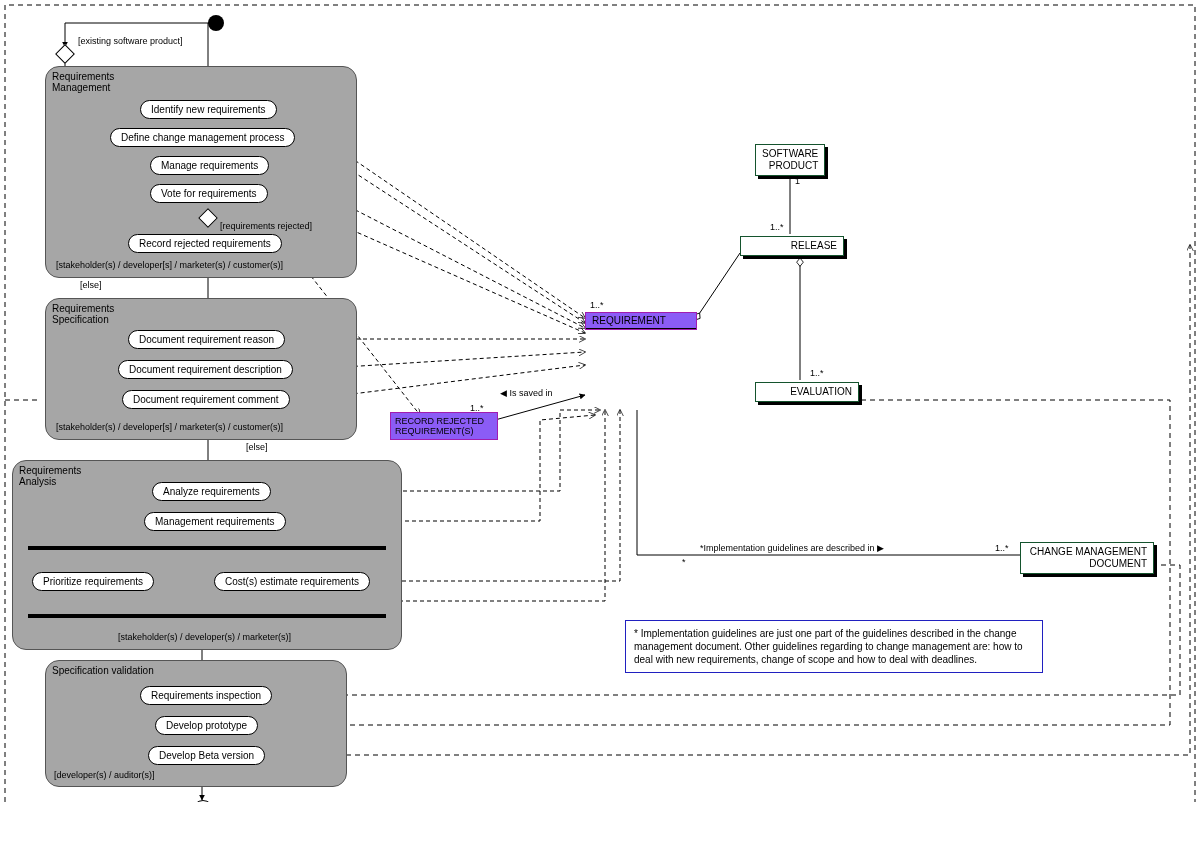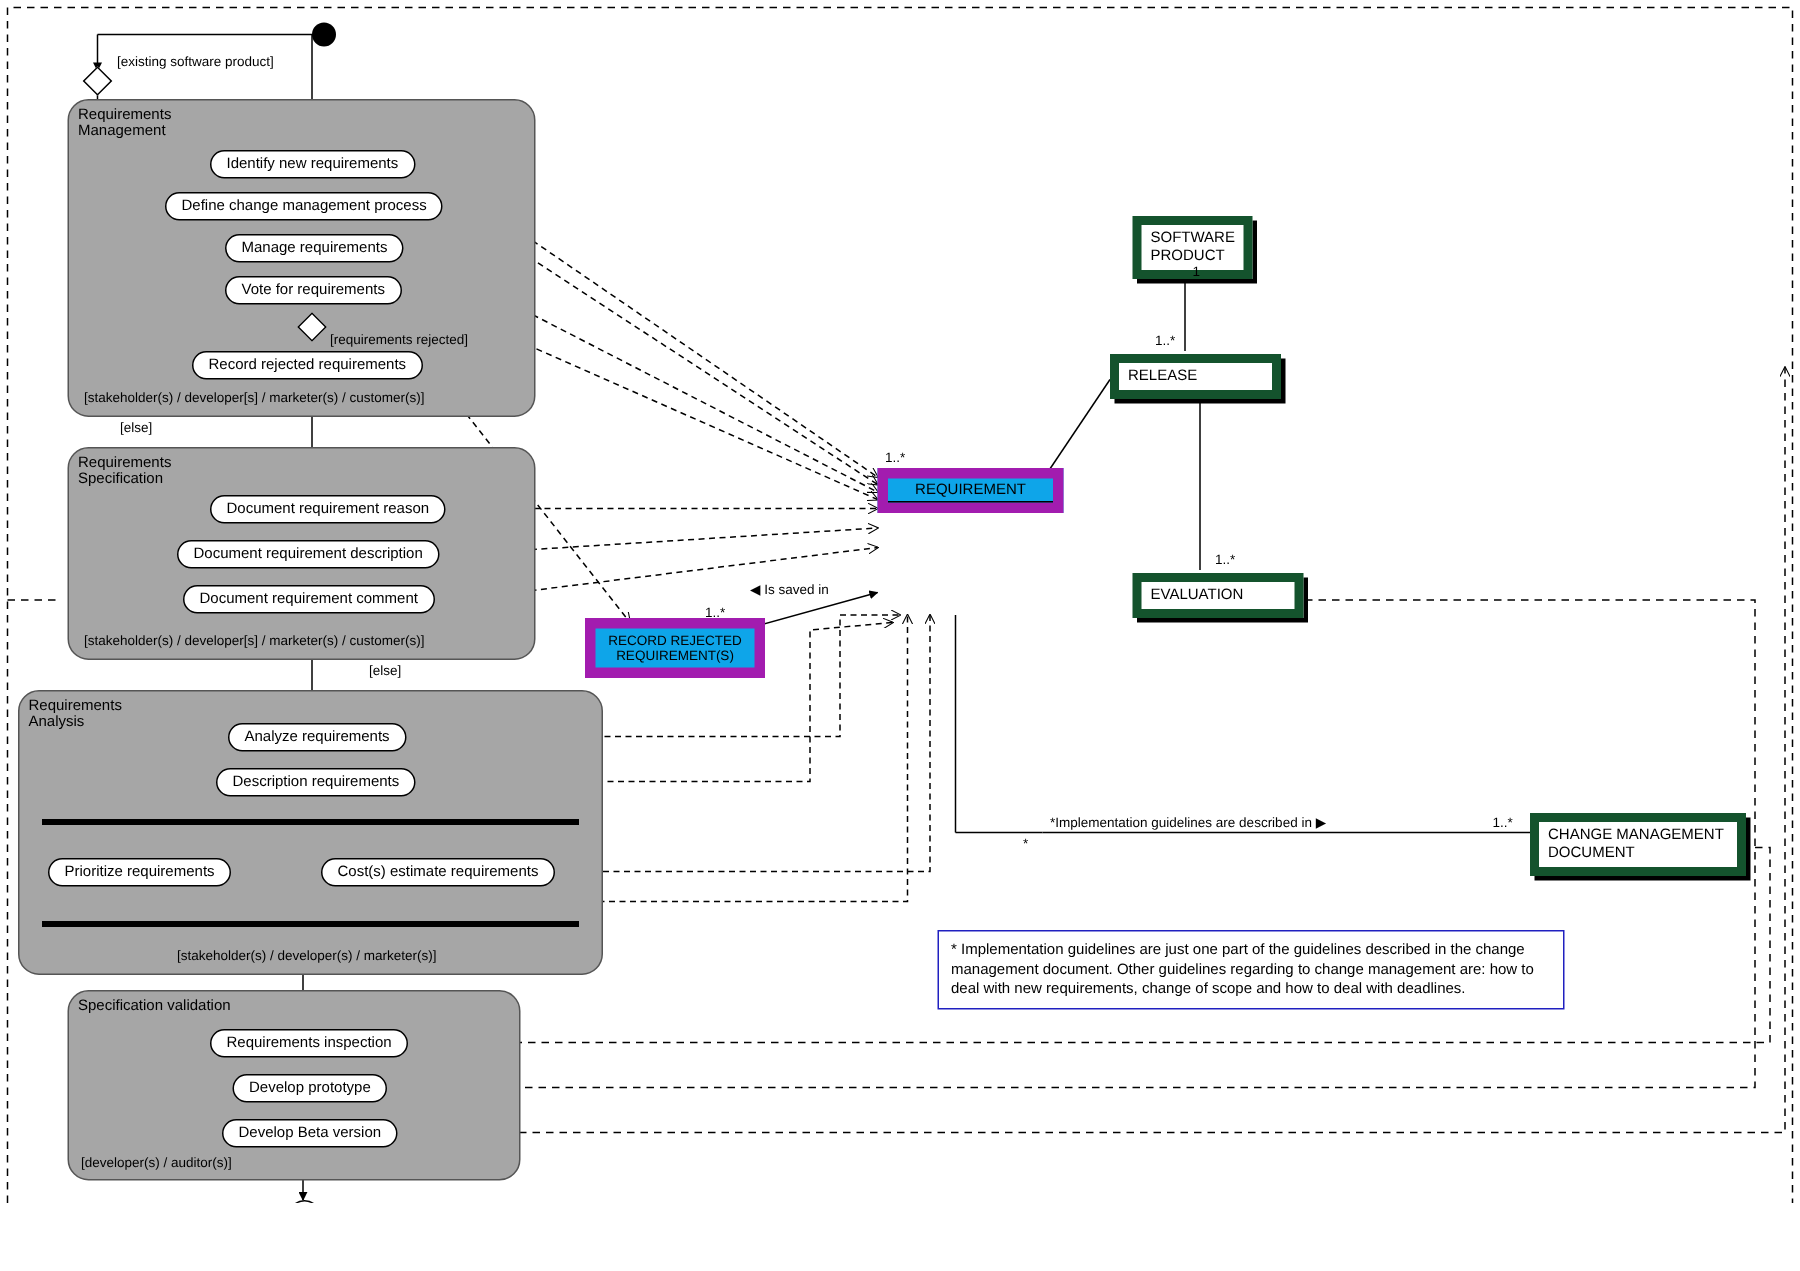--- a/index.html
+++ b/index.html
@@ -12,26 +12,26 @@
   
   .act{position:absolute;background:#fff;border:1px solid #000;border-radius:12px;padding:3px 10px;font-size:10px;text-align:center;white-space:nowrap}
 
   
   .lbl{position:absolute;font-size:9px;white-space:nowrap}
 
   
   .roles{position:absolute;font-size:9px}
 
   
-  .cls{position:absolute;background:#0ea5e9;border:7px solid #a21caf;font-size:10px;text-align:center}
+  .cls{position:absolute;background:#8b5cf6;border:1px solid #a21caf;font-size:10px;text-align:left}
   .cls .hdr{border-bottom:1px solid #000;padding:2px 6px;text-transform:uppercase;font-variant:small-caps}
   .cls .attr{padding:2px 4px;font-variant:small-caps;line-height:12px}
 
   
-  .shadowbox{position:absolute;background:#fff;border:6px solid #14532d;box-shadow:3px 3px 0 #000;font-size:10px;text-align:left;padding:3px 6px;line-height:12px}
+  .shadowbox{position:absolute;background:#fff;border:1px solid #14532d;box-shadow:3px 3px 0 #000;font-size:10px;text-align:right;padding:3px 6px;line-height:12px}
 
   
   .solid-circle{position:absolute;width:16px;height:16px;background:#000;border-radius:50%}
   .final-outer{position:absolute;width:20px;height:20px;border:1px solid #000;border-radius:50%}
   .final-inner{position:absolute;width:12px;height:12px;background:#000;border-radius:50%;left:4px;top:4px}
 
   
   .diamond{position:absolute;width:12px;height:12px;background:#fff;border:1px solid #000;transform:rotate(45deg)}
 
   
@@ -147,31 +147,31 @@
   <div class="act" style="left:150px;top:184px">Vote for requirements</div>
   <div class="diamond" style="left:201px;top:211px"></div>
   <div class="lbl" style="left:220px;top:221px">[requirements rejected]</div>
   <div class="act" style="left:128px;top:234px">Record rejected requirements</div>
   <div class="roles" style="left:56px;top:260px">[stakeholder(s) / developer[s] / marketer(s) / customer(s)]</div>
   <div class="lbl" style="left:80px;top:280px">[else]</div>
 
   <div class="phase" style="left:45px;top:298px;width:310px;height:140px">
     <div class="phase-label">Requirements<br>Specification</div>
   </div>
-  <div class="act" style="left:140px;top:330px">Document requirement reason</div>
+  <div class="act" style="left:128px;top:330px">Document requirement reason</div>
   <div class="act" style="left:118px;top:360px">Document requirement description</div>
   <div class="act" style="left:122px;top:390px">Document requirement comment</div>
   <div class="roles" style="left:56px;top:422px">[stakeholder(s) / developer[s] / marketer(s) / customer(s)]</div>
   <div class="lbl" style="left:246px;top:442px">[else]</div>
 
   <div class="phase" style="left:12px;top:460px;width:388px;height:188px">
     <div class="phase-label">Requirements<br>Analysis</div>
   </div>
   <div class="act" style="left:152px;top:482px">Analyze requirements</div>
-  <div class="act" style="left:144px;top:512px">Description requirements</div>
+  <div class="act" style="left:144px;top:512px">Management requirements</div>
   <div class="bar" style="left:28px;top:546px;width:358px"></div>
   <div class="act" style="left:32px;top:572px">Prioritize requirements</div>
   <div class="act" style="left:214px;top:572px">Cost(s) estimate requirements</div>
   <div class="bar" style="left:28px;top:614px;width:358px"></div>
   <div class="roles" style="left:118px;top:632px">[stakeholder(s) / developer(s) / marketer(s)]</div>
 
   <div class="phase" style="left:45px;top:660px;width:300px;height:125px">
     <div class="phase-label">Specification validation</div>
   </div>
   <div class="act" style="left:140px;top:686px">Requirements inspection</div>

